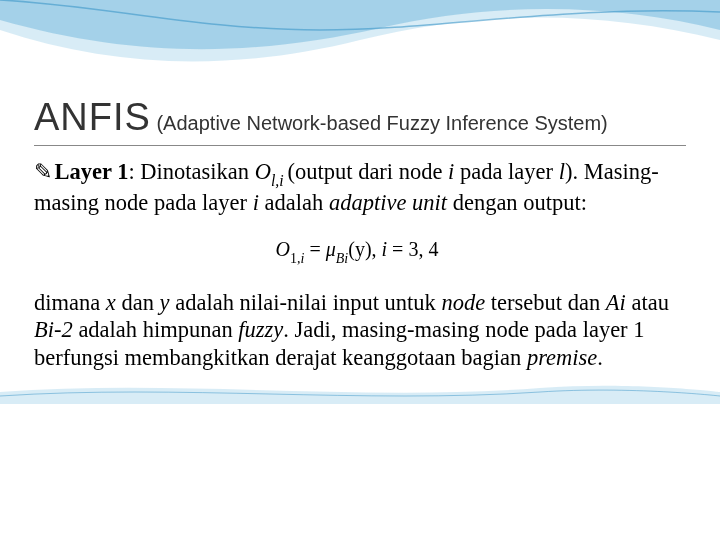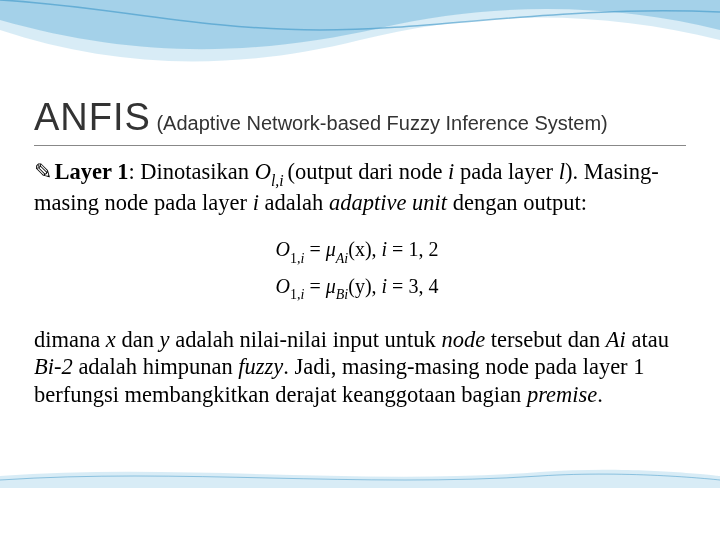--- a/index.html
+++ b/index.html
@@ -7,21 +7,21 @@
     padding: 0;
     width: 720px;
     height: 540px;
     font-family: Georgia, 'Times New Roman', serif;
     background: #ffffff;
     overflow: hidden;
     position: relative;
   }
   .slide {
     width: 720px;
-    height: 488px;
+    height: 404px;
     position: relative;
     background: #fff;
   }
   .wave-top {
     position: absolute;
     top: 0;
     left: 0;
     width: 720px;
     height: 80px;
     pointer-events: none;
@@ -118,23 +118,20 @@
   </div>
 
   <div class="content">
 
     <div class="para1">
       <span class="bullet">✎</span><span class="b">Layer 1</span><span>: Dinotasikan </span><span class="i">O</span><span class="subit">l,i </span><span>(output dari node </span><span class="i">i</span><span> pada layer </span><span class="i">l</span><span>). Masing-masing node pada layer </span><span class="i">i</span><span> adalah </span><span class="i">adaptive unit</span><span> dengan output:</span>
     </div>
 
     <div class="equations">
       <span class="eq-row">
-        <span class="i">O</span><span class="sub">1,</span><span class="subit">i</span><span> = </span><span class="mu">μ</span><span class="subit">Ai</span><span>(x),   </span><span class="i">i</span><span> = 1, 2</span>
-      </span>
-      <span class="eq-row">
         <span class="i">O</span><span class="sub">1,</span><span class="subit">i</span><span> = </span><span class="mu">μ</span><span class="subit">Bi</span><span>(y),   </span><span class="i">i</span><span> = 3, 4</span>
       </span>
     </div>
 
     <div class="para2">
       <span>dimana </span><span class="i">x</span><span> dan </span><span class="i">y</span><span> adalah nilai-nilai input untuk </span><span class="i">node</span><span> tersebut dan </span><span class="i">Ai</span><span> atau </span><span class="i">Bi-2</span><span> adalah himpunan </span><span class="i">fuzzy</span><span>. Jadi, masing-masing node pada layer 1 berfungsi membangkitkan derajat keanggotaan bagian </span><span class="i">premise</span><span>.</span>
     </div>
 
   </div>
 

